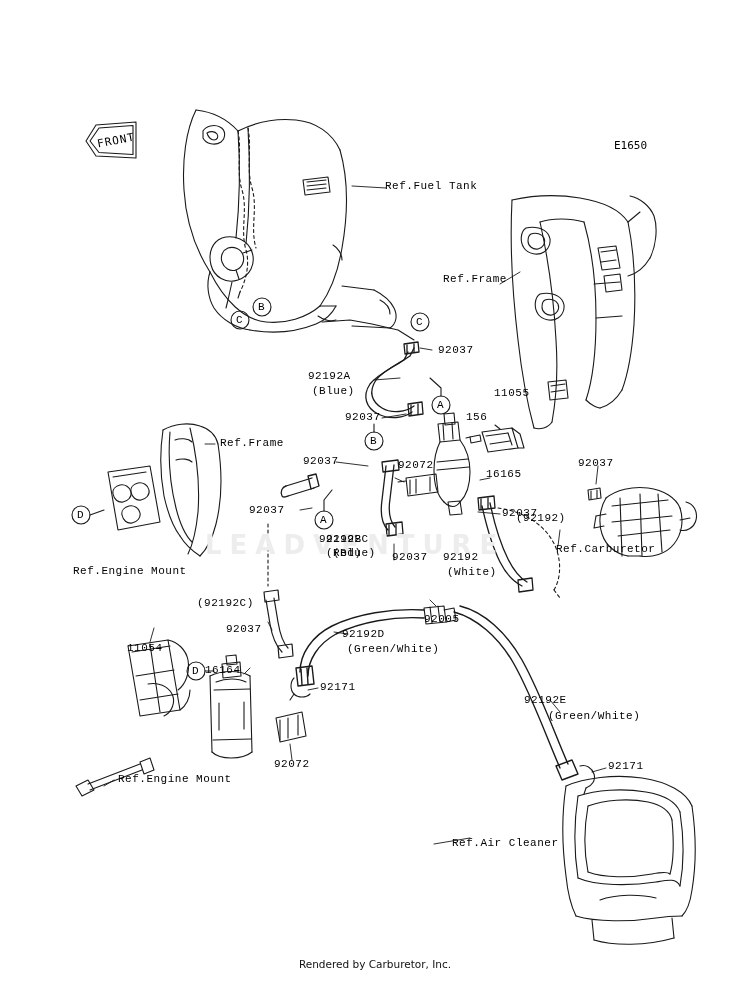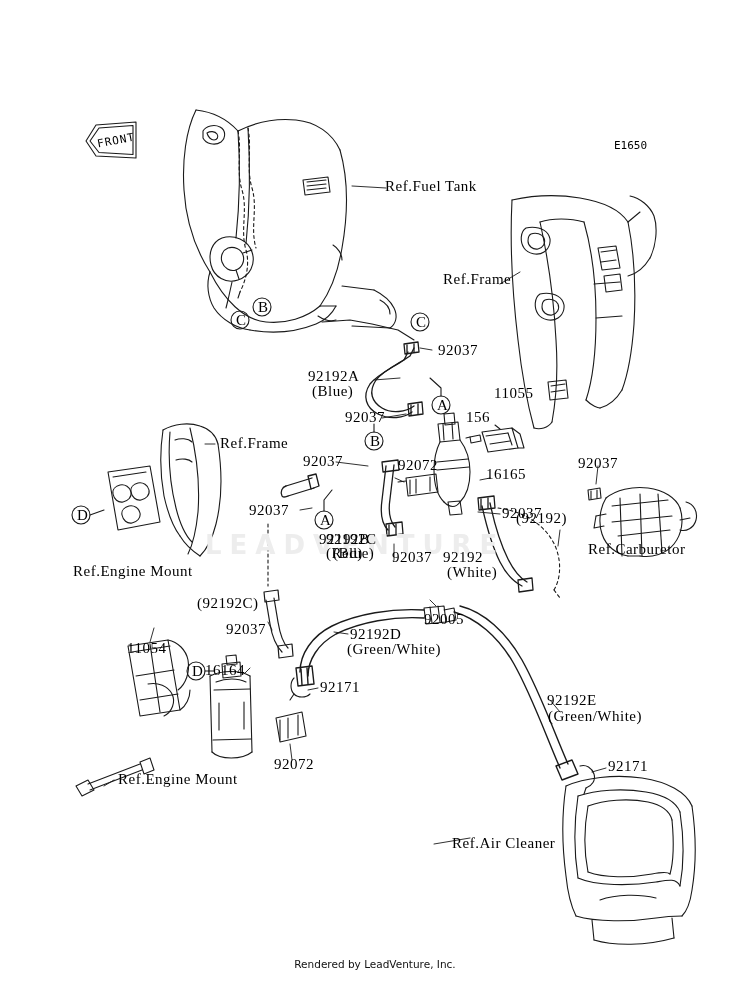--- a/index.html
+++ b/index.html
@@ -22,22 +22,22 @@
   }
   svg.canvas {
     position: absolute;
     left: 0;
     top: 0;
     width: 750px;
     height: 981px;
   }
   .lbl {
     position: absolute;
-    font-family: Liberation Serif, serif;
-    font-size: 15px;
+    font-family: Liberation Mono, monospace;
+    font-size: 11px;
     letter-spacing: 0.5px;
     white-space: pre;
     color: #000;
     line-height: 13px;
   }
   .footer {
     position: absolute;
     left: 0;
     top: 958px;
     width: 750px;
@@ -444,21 +444,21 @@
 
   <div class="corner-code">E1650</div>
 
   <div class="watermark">LEADVENTURE</div>
 
   <div class="lbl" style="left:385px; top:180px;">Ref.Fuel Tank</div>
   <div class="lbl" style="left:443px; top:273px;">Ref.Frame</div>
   <div class="lbl" style="left:220px; top:437px;">Ref.Frame</div>
   <div class="lbl" style="left:73px; top:565px;">Ref.Engine Mount</div>
   <div class="lbl" style="left:118px; top:773px;">Ref.Engine Mount</div>
-  <div class="lbl" style="left:588px; top:543px;">Ref.Carburetor</div>
+  <div class="lbl" style="left:556px; top:543px;">Ref.Carburetor</div>
   <div class="lbl" style="left:438px; top:837px;margin-left:14px;">Ref.Air Cleaner</div>
 
   <div class="lbl" style="left:438px; top:344px;">92037</div>
   <div class="lbl" style="left:308px; top:370px;">92192A</div>
   <div class="lbl" style="left:312px; top:385px;">(Blue)</div>
   <div class="lbl" style="left:345px; top:411px;">92037</div>
   <div class="lbl" style="left:494px; top:387px;">11055</div>
   <div class="lbl" style="left:466px; top:411px;">156</div>
   <div class="lbl" style="left:303px; top:455px;">92037</div>
   <div class="lbl" style="left:398px; top:459px;">92072</div>
@@ -475,30 +475,30 @@
   <div class="lbl" style="left:392px; top:551px;">92037</div>
   <div class="lbl" style="left:443px; top:551px;">92192</div>
   <div class="lbl" style="left:447px; top:566px;">(White)</div>
   <div class="lbl" style="left:197px; top:597px;">(92192C)</div>
   <div class="lbl" style="left:226px; top:623px;">92037</div>
   <div class="lbl" style="left:127px; top:613px;margin-top:29px;">11054</div>
   <div class="lbl" style="left:205px; top:664px;">16164</div>
   <div class="lbl" style="left:320px; top:681px;">92171</div>
   <div class="lbl" style="left:274px; top:758px;">92072</div>
   <div class="lbl" style="left:424px; top:613px;text-align:right;">92005</div>
-  <div class="lbl" style="left:350px; top:628px;">92192D</div>
+  <div class="lbl" style="left:342px; top:628px;">92192D</div>
   <div class="lbl" style="left:347px; top:643px;">(Green/White)</div>
-  <div class="lbl" style="left:547px; top:694px;text-align:center;">92192E</div>
+  <div class="lbl" style="left:524px; top:694px;text-align:center;">92192E</div>
   <div class="lbl" style="left:548px; top:710px;">(Green/White)</div>
   <div class="lbl" style="left:608px; top:760px;">92171</div>
 
   <div class="lbl" style="left:258px; top:301px;">B</div>
   <div class="lbl" style="left:236px; top:314px;">C</div>
   <div class="lbl" style="left:416px; top:316px;">C</div>
   <div class="lbl" style="left:437px; top:399px;">A</div>
   <div class="lbl" style="left:370px; top:435px;">B</div>
   <div class="lbl" style="left:320px; top:514px;">A</div>
   <div class="lbl" style="left:77px; top:509px;">D</div>
   <div class="lbl" style="left:192px; top:665px;">D</div>
 
-  <div class="footer">Rendered by LeadVenture, Inc.</div>
+  <div class="footer">Rendered by Carburetor, Inc.</div>
 
 </div>
 
 </body></html>

